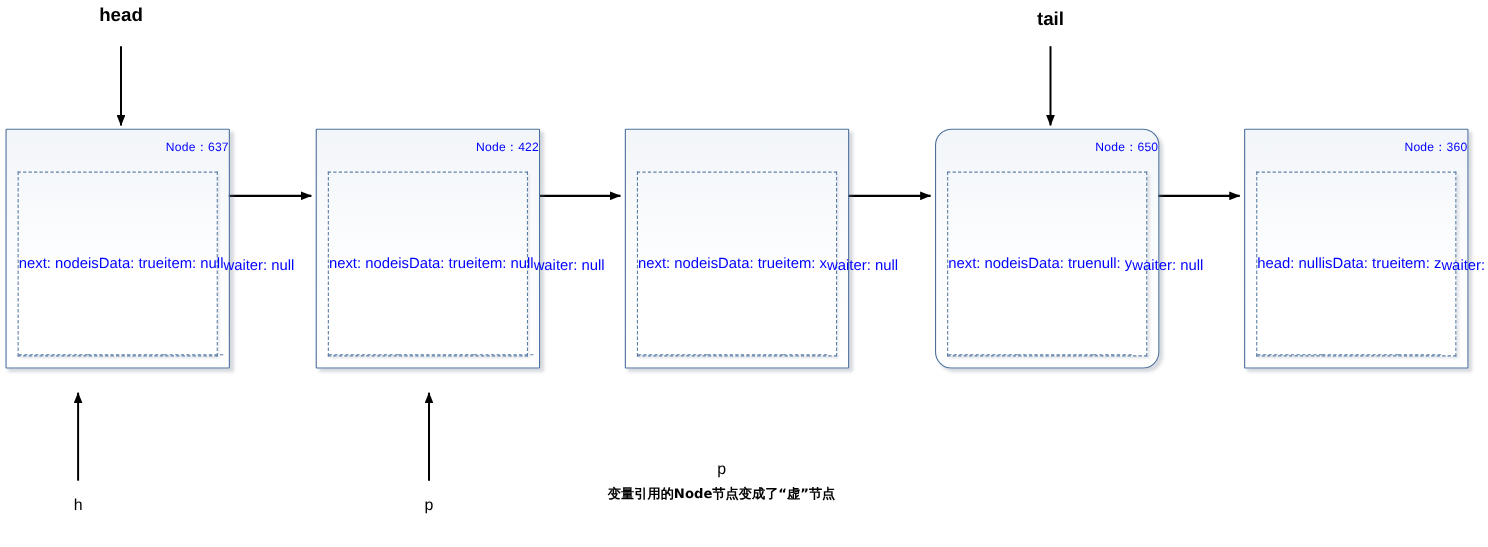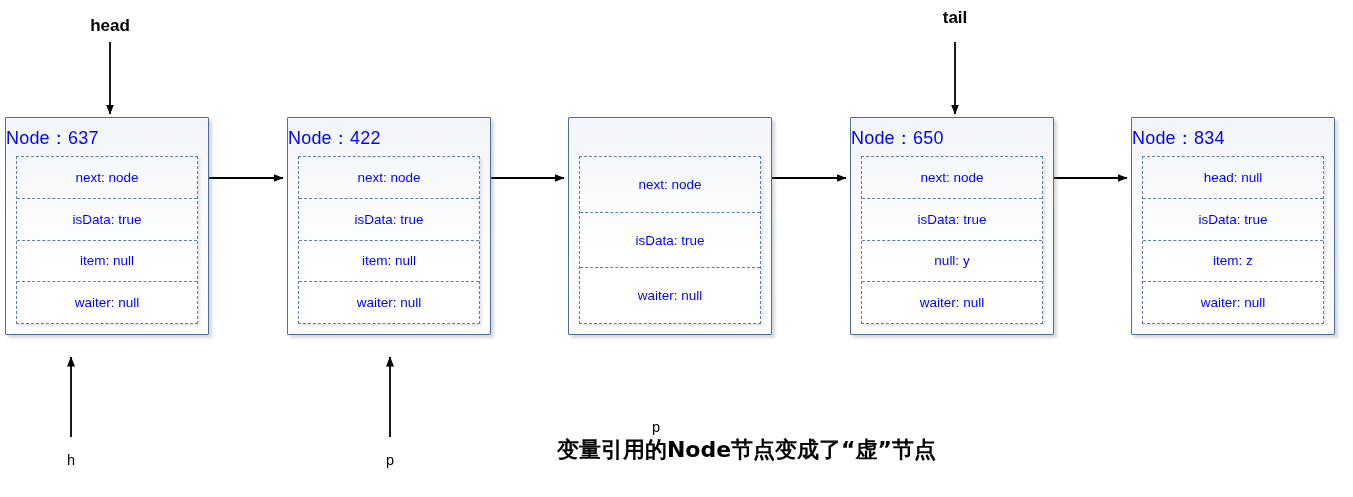--- a/index.html
+++ b/index.html
@@ -33,39 +33,39 @@
     background: linear-gradient(180deg, #f2f5f9 0%, #fbfcfd 45%, #ffffff 100%);
     box-shadow: 3px 3px 3px rgba(120,130,145,0.30);
     border-radius: 1px;
   }
 
   .node-title {
     position: absolute;
     left: 0;
     top: 8px;
     width: 100%;
-    text-align: left;
-    font-size: 18px;
+    text-align: right;
+    font-size: 11px;
     color: #0000ff;
     letter-spacing: 0.2px;
     white-space: nowrap;
   }
 
   .node-fields {
     position: absolute;
     left: 10px;
     top: 38px;
     right: 10px;
     bottom: 10px;
     box-sizing: border-box;
     border: 1.5px dashed #5d7fa6;
     background: linear-gradient(180deg, #f5f8fb 0%, #ffffff 60%, #ffffff 100%);
     box-shadow: 2px 2px 2px rgba(150,160,175,0.25);
     display: flex;
-    flex-direction: column;
+    flex-direction: row;
   }
 
   .node-field {
     flex: 1 1 0;
     display: flex;
     align-items: center;
     justify-content: center;
     font-size: 13.5px;
     color: #0000ff;
     border-bottom: 1.3px dashed #5d7fa6;
@@ -97,24 +97,23 @@
     color: #000000;
     font-family: "DejaVu Sans", "Liberation Sans", sans-serif;
     white-space: nowrap;
   }
   .annotation .ann-p {
     font-size: 14.5px;
     font-family: "Liberation Sans", sans-serif;
     line-height: 19px;
   }
   .annotation .ann-line {
-    font-size: 22px;
+    font-size: 12px;
     font-weight: bold;
     line-height: 25px;
-    text-align: right;
   }
 </style>
 </head>
 <body>
 
 <svg id="canvas" viewBox="0 0 1353 497" xmlns="http://www.w3.org/2000/svg">
   <defs>
     <marker id="arrowhead" markerWidth="10" markerHeight="8" refX="9.5" refY="4" orient="auto" markerUnits="userSpaceOnUse">
       <path d="M0,0 L10,4 L0,8 z" fill="#000000"></path>
     </marker>
@@ -127,21 +126,21 @@
   <line x1="71" y1="437" x2="71" y2="357" stroke="#000000" stroke-width="1.8" marker-end="url(#arrowhead)"></line>
 
   <line x1="390" y1="437" x2="390" y2="357" stroke="#000000" stroke-width="1.8" marker-end="url(#arrowhead)"></line>
 
   <line x1="206" y1="178" x2="283" y2="178" stroke="#000000" stroke-width="2" marker-end="url(#arrowhead)"></line>
   <line x1="487" y1="178" x2="564" y2="178" stroke="#000000" stroke-width="2" marker-end="url(#arrowhead)"></line>
   <line x1="768" y1="178" x2="846" y2="178" stroke="#000000" stroke-width="2" marker-end="url(#arrowhead)"></line>
   <line x1="1049" y1="178" x2="1127" y2="178" stroke="#000000" stroke-width="2" marker-end="url(#arrowhead)"></line>
 </svg>
 
-<div class="ptr-label bold" style="left:75px; top:16px; width:70px;text-align:center;">head</div>
+<div class="ptr-label bold" style="left:75px; top:4px; width:70px;text-align:center;">head</div>
 
 <div class="ptr-label bold" style="left:920px; top:8px; width:70px;text-align:center;">tail</div>
 
 <div class="node-card" style="left:5px;">
   <div class="node-title">Node：637</div>
   <div class="node-fields">
     <div class="node-field">next: node</div>
     <div class="node-field">isData: true</div>
     <div class="node-field">item: null</div>
     <div class="node-field">waiter: null</div>
@@ -155,36 +154,37 @@
     <div class="node-field">isData: true</div>
     <div class="node-field">item: null</div>
     <div class="node-field">waiter: null</div>
   </div>
 </div>
 
 <div class="node-card" style="left:568px;">
   <div class="node-fields">
     <div class="node-field">next: node</div>
     <div class="node-field">isData: true</div>
+    <div class="node-field">item: x</div>
     <div class="node-field">waiter: null</div>
   </div>
 </div>
 
-<div class="node-card" style="left:850px;">
+<div class="node-card" style="left:850px;border-radius:15px;">
   <div class="node-title">Node：650</div>
   <div class="node-fields">
     <div class="node-field">next: node</div>
     <div class="node-field">isData: true</div>
     <div class="node-field">null: y</div>
     <div class="node-field">waiter: null</div>
   </div>
 </div>
 
 <div class="node-card" style="left:1131px;">
-  <div class="node-title">Node：834</div>
+  <div class="node-title">Node：360</div>
   <div class="node-fields">
     <div class="node-field">head: null</div>
     <div class="node-field">isData: true</div>
     <div class="node-field">item: z</div>
     <div class="node-field">waiter: null</div>
   </div>
 </div>
 
 <div class="ptr-label plain" style="left:51px; top:452px; width:40px;">h</div>
 

